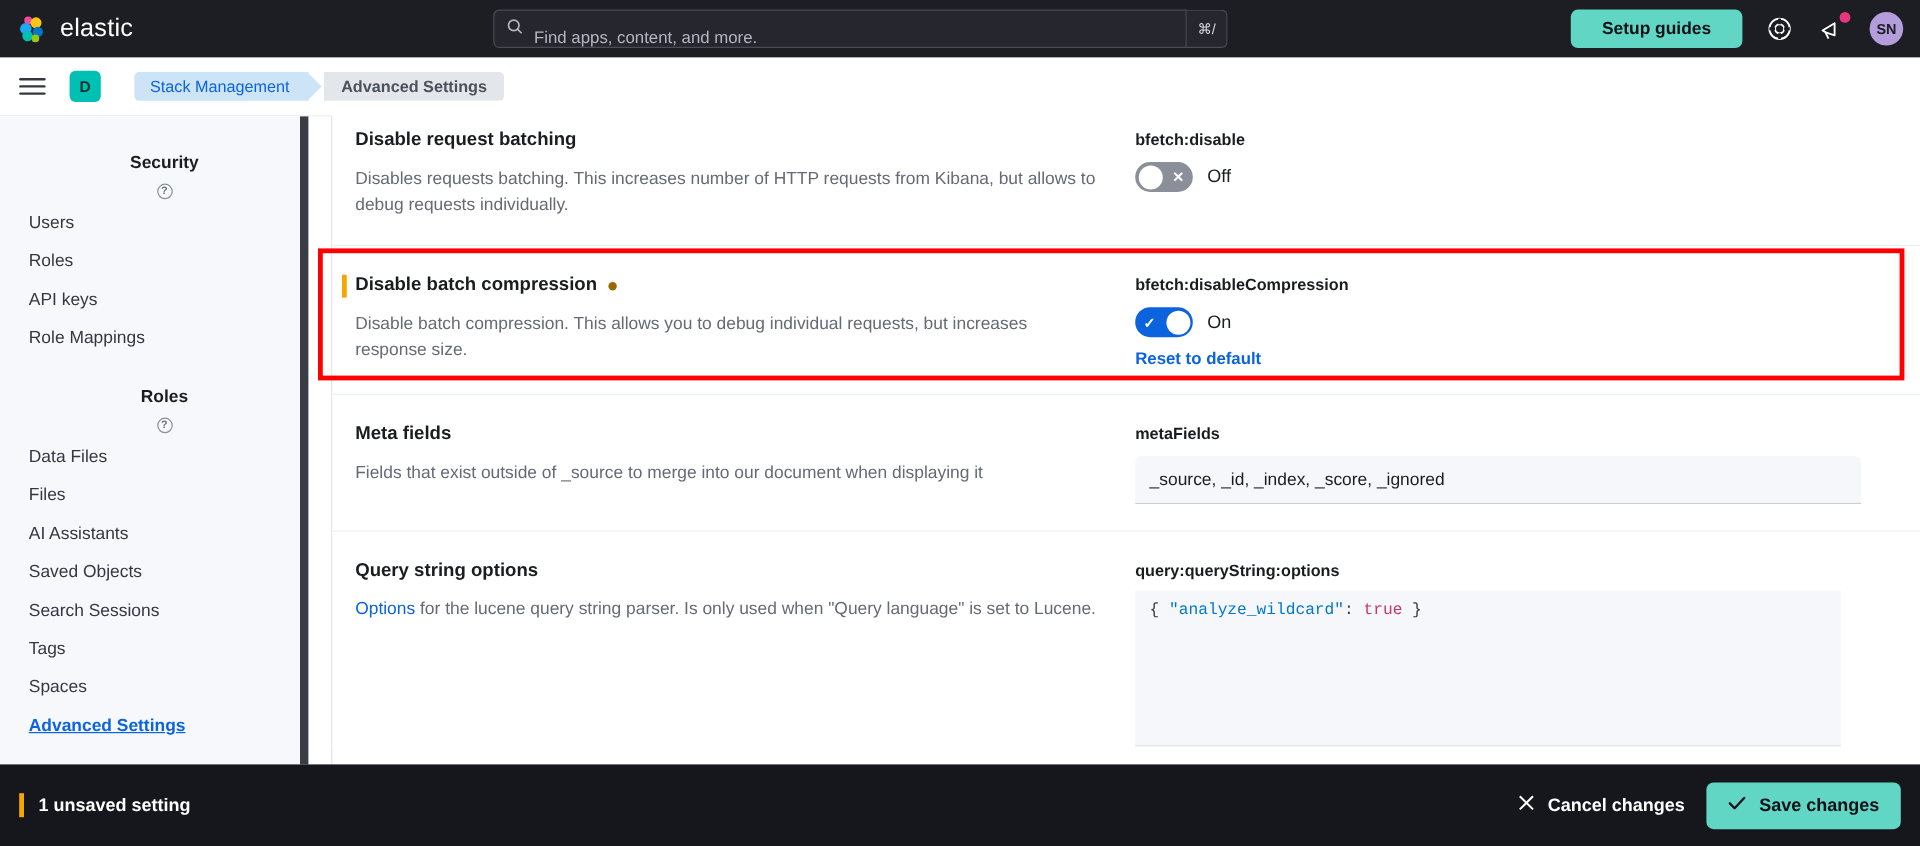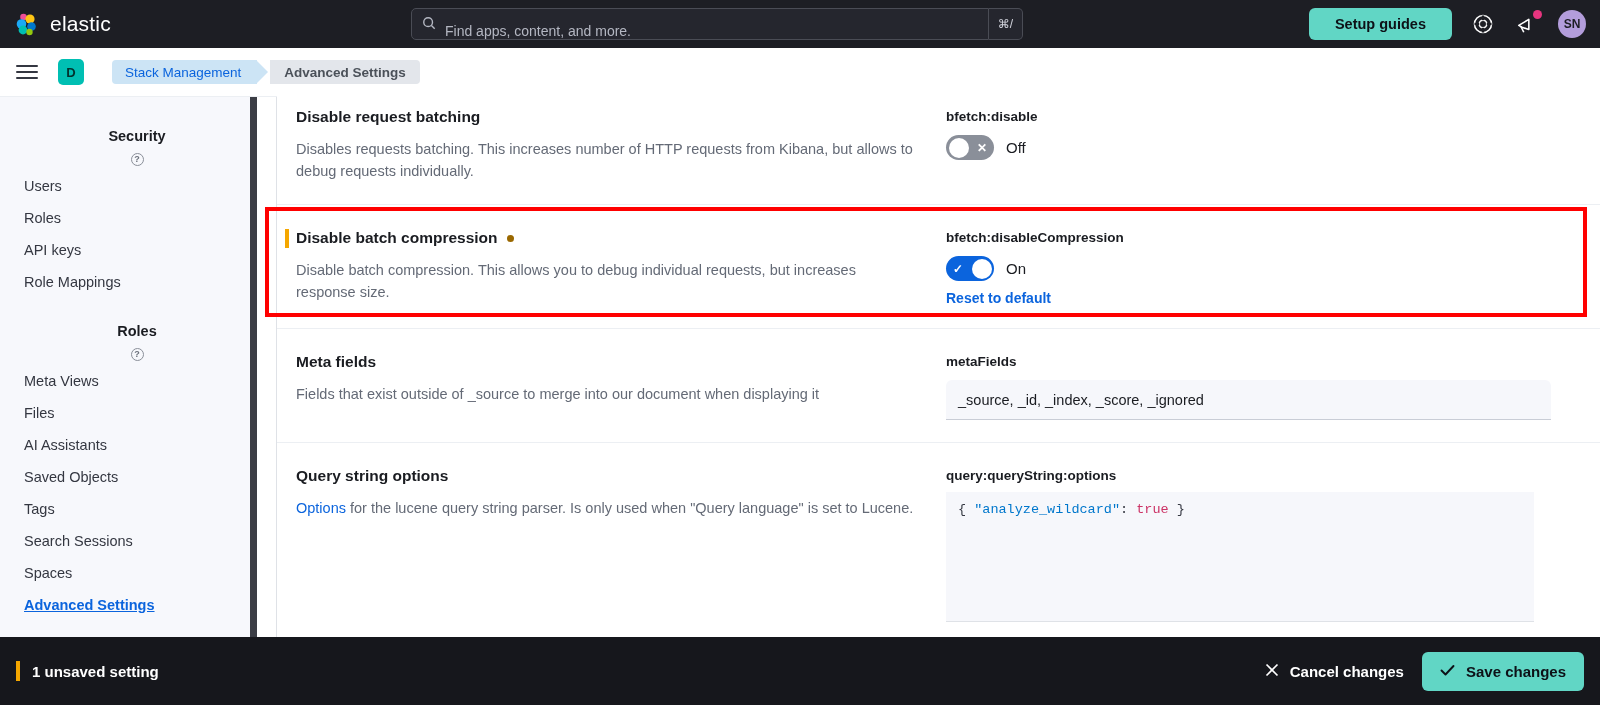--- a/index.html
+++ b/index.html
@@ -372,26 +372,26 @@
   </div>
   <div class="side-item">Users</div>
   <div class="side-item">Roles</div>
   <div class="side-item">API keys</div>
   <div class="side-item">Role Mappings</div>
   <div class="grp-space"></div>
   <div class="side-group">
     <span>Roles</span>
     <span class="q-ico">?</span>
   </div>
-  <div class="side-item">Meta Views</div>
+  <div class="side-item">Data Files</div>
   <div class="side-item">Files</div>
   <div class="side-item">AI Assistants</div>
   <div class="side-item">Saved Objects</div>
+  <div class="side-item">Search Sessions</div>
   <div class="side-item">Tags</div>
-  <div class="side-item">Search Sessions</div>
   <div class="side-item">Spaces</div>
   <div class="side-item active">Advanced Settings</div>
   <div class="grp-space"></div>
   <div class="side-group">
     
     
   </div>
 </div>
 <div class="side-scroll"></div>
 <div class="side-divider"></div>

